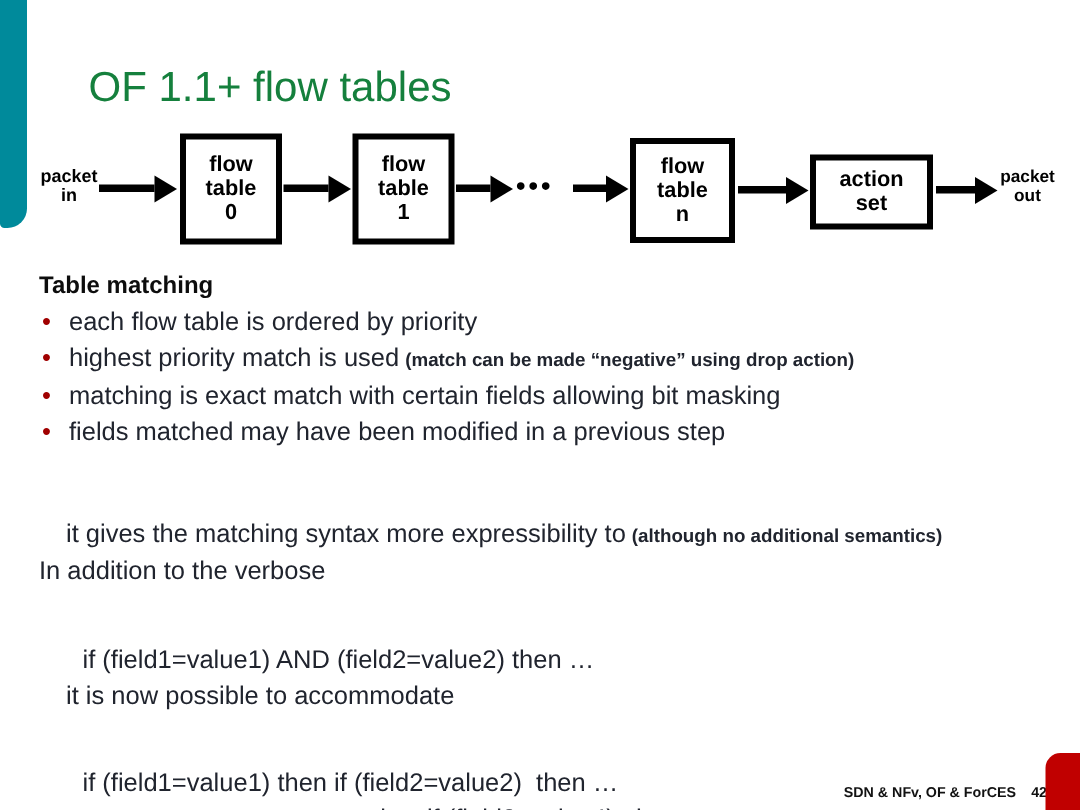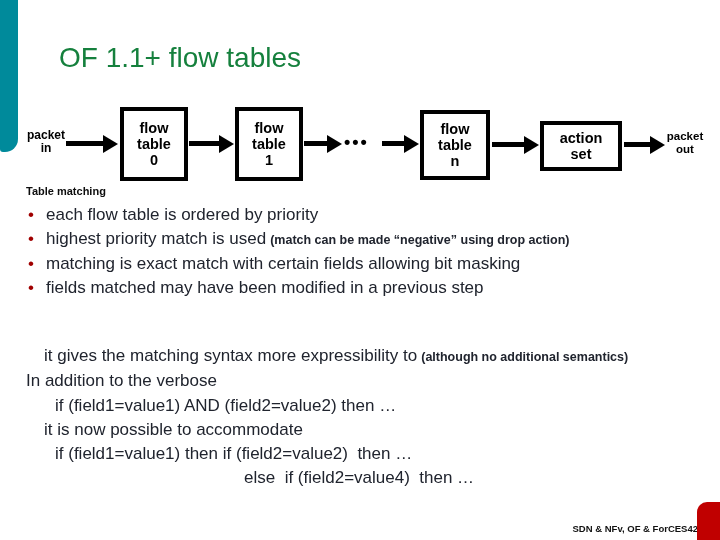--- a/index.html
+++ b/index.html
@@ -10,58 +10,58 @@
   .teal-bar { position:absolute; left:0; top:0; width:18px; height:152px;
               background:#008a9b; border-bottom-right-radius:13px; border-bottom-left-radius:3px; }
   .red-corner { position:absolute; right:0; bottom:0; width:23px; height:38px;
                 background:#c00000; border-top-left-radius:10px; }
 
   
   .title { position:absolute; left:59px; top:24px; font-size:28px; font-weight:normal;
            color:#15803d; letter-spacing:0;margin-top:18px; }
 
   
-  .diagram { position:absolute; left:0; top:18px; width:572px; height:170px; }
+  .diagram { position:absolute; left:0; top:0; width:572px; height:170px; }
   .pkt-label { position:absolute; text-align:center; font-weight:bold; color:#000;
                font-size:12px; line-height:13px; }
   .pkt-in  { left:20px; top:111px; width:52px; }
   .pkt-out { left:660px; top:112px; width:50px; font-size:11.5px; }
   .fbox { position:absolute; border:4px solid #000; background:#fff; display:flex;
           flex-direction:column; align-items:center; justify-content:center;
           font-weight:bold; color:#000; font-size:14.5px; line-height:16px; text-align:center; }
   .fbox-0 { left:120px; top:89px; width:68px; height:74px; }
   .fbox-1 { left:235px; top:89px; width:68px; height:74px; }
   .fbox-n { left:420px; top:92px; width:70px; height:70px; }
   .fbox-action { left:540px; top:103px; width:82px; height:50px; }
   .arrow { position:absolute; height:5px; background:#000; }
   .arrow::after { content:""; position:absolute; right:-15px; top:-6.5px;
                   border-left:15px solid #000; border-top:9px solid transparent;
                   border-bottom:9px solid transparent; }
   .dots { position:absolute; left:344px; top:114px; font-size:18px; font-weight:bold;
           letter-spacing:2px; color:#000; }
 
   
   .tm { position:absolute; left:26px; top:179px; width:680px; color:#20242e; }
-  .tm-heading { font-size:11px; font-weight:bold; color:#0d0d0d; line-height:24px; }
+  .tm-heading { font-size:16px; font-weight:bold; color:#0d0d0d; line-height:24px; }
   .tm ul { list-style:none; }
   .tm li { position:relative; padding-left:20px; font-size:17px; line-height:24px; }
   .tm li::before { content:"\2022"; color:#a00000; position:absolute; left:2px; font-size:17px; }
   .note { font-size:12.5px; font-weight:bold; margin-left:4px; }
 
   
   .pn { position:absolute; left:26px; top:344px; width:686px; color:#20242e; }
   .pline { font-size:17px; line-height:24.3px; white-space:pre; }
   .ind0 { margin-left:0; }
   .ind1 { margin-left:18px; }
-  .ind2 { margin-left:29px; }
+  .ind2 { margin-left:29px;margin-top:34px; }
   .ind3 { margin-left:218px; }
 
   
   .footer { position:absolute; left:0; top:523px; width:698px; display:flex;
-            justify-content:flex-end; gap:0; font-size:9.5px; font-weight:bold; color:#111; }
+            justify-content:flex-end; gap:10px; font-size:9.5px; font-weight:bold; color:#111; }
 </style>
 </head>
 <body>
 
 <div class="teal-bar"></div>
 
 <h1 class="title">OF 1.1+ flow tables</h1>
 
 <div class="diagram">
   <div class="pkt-label pkt-in">

